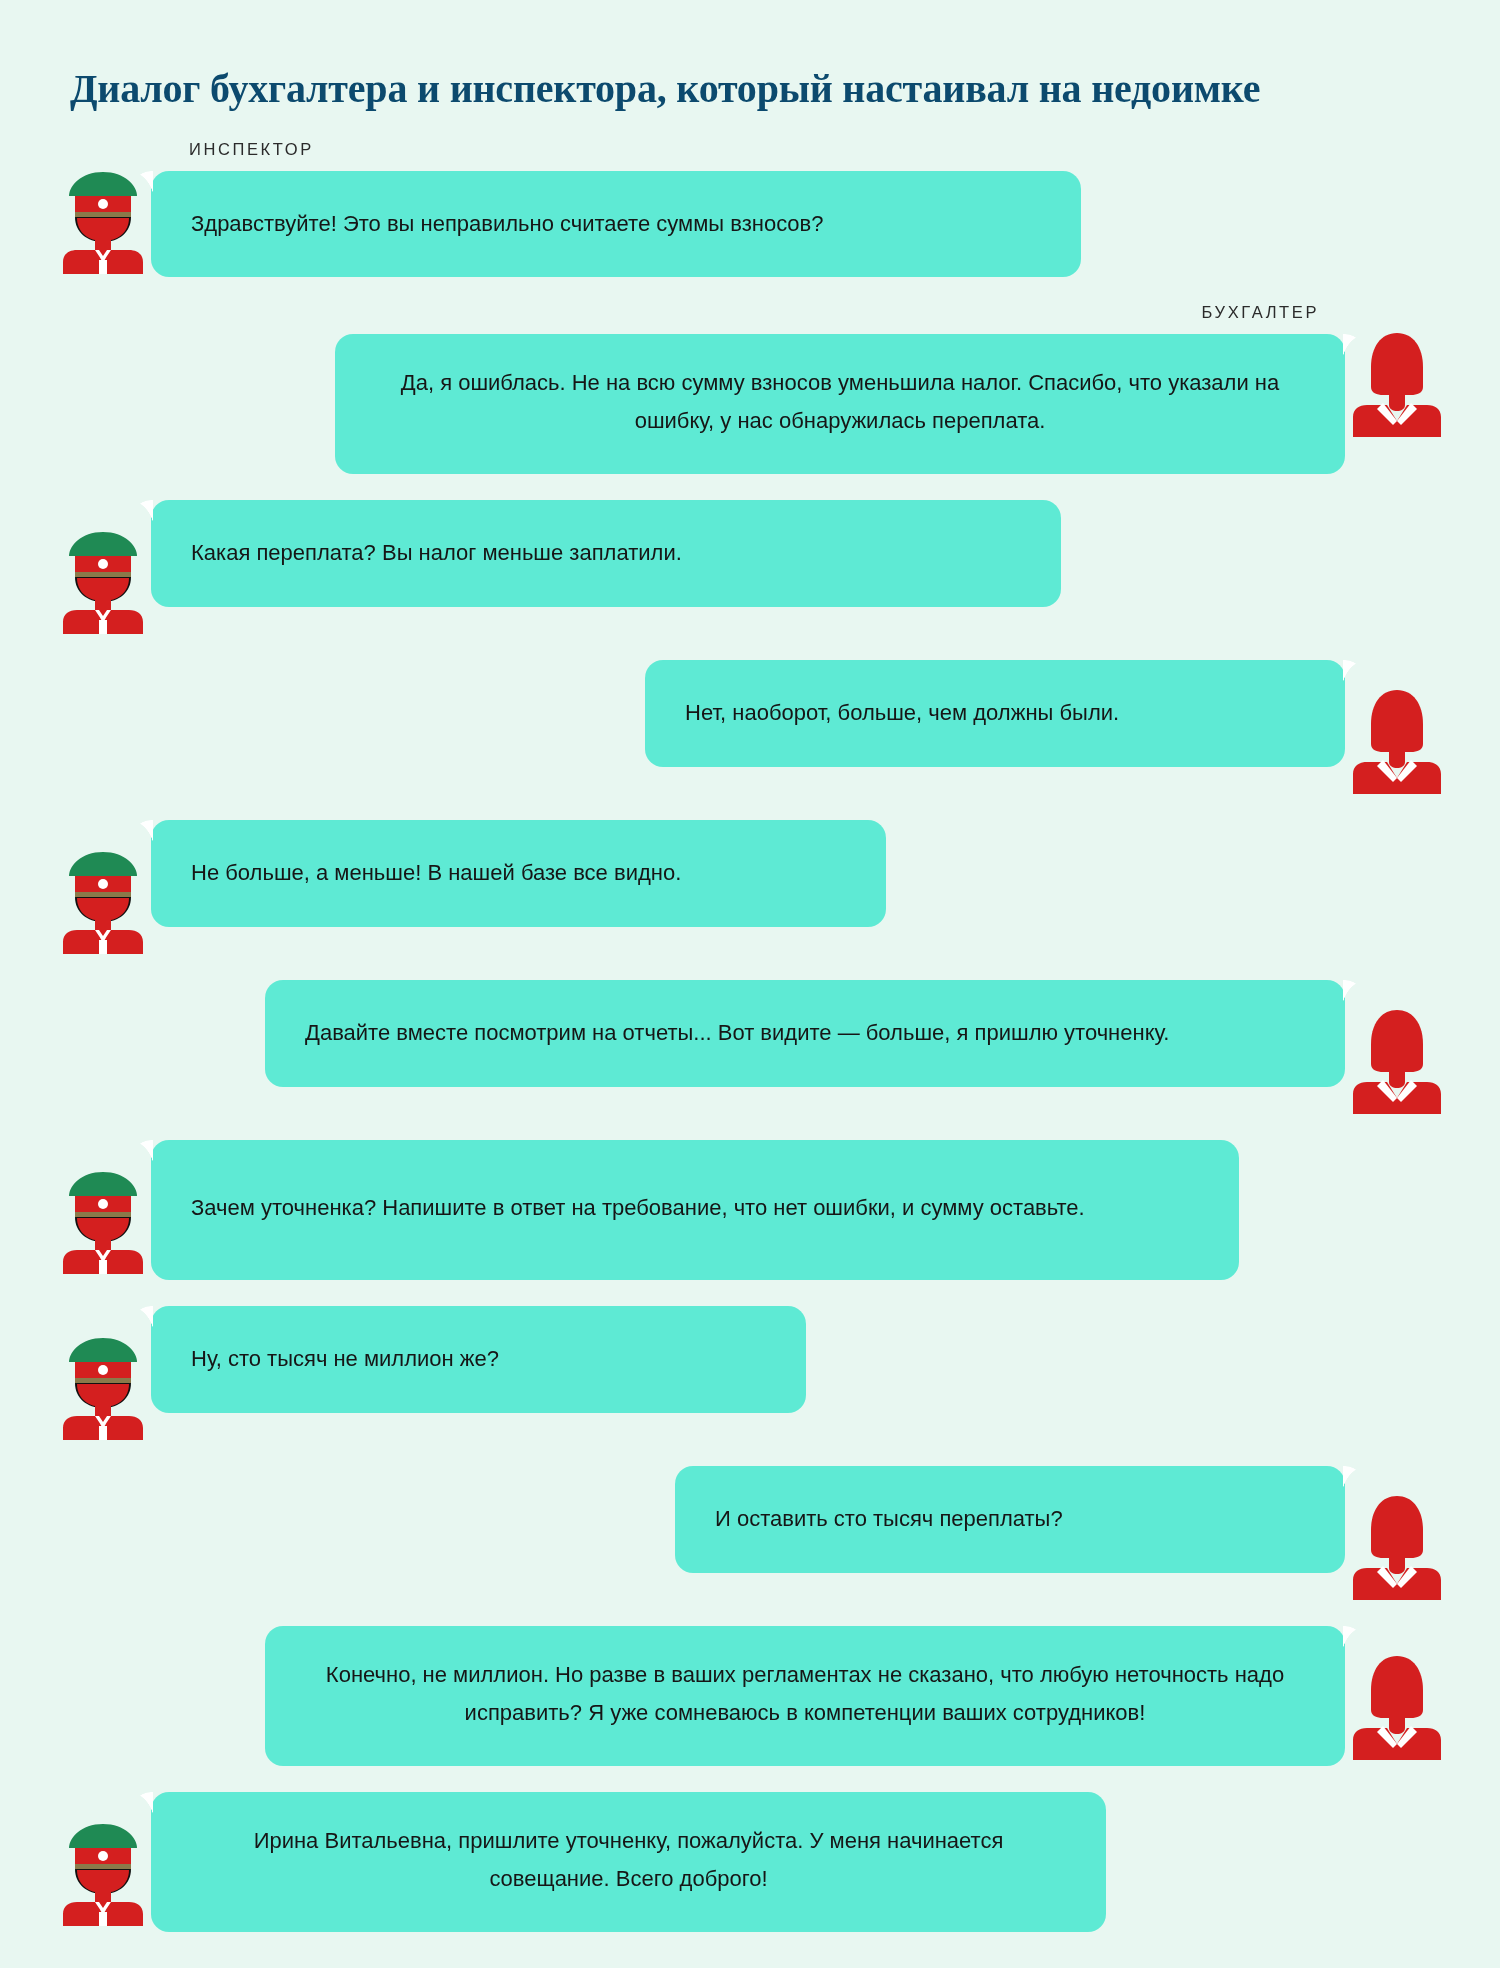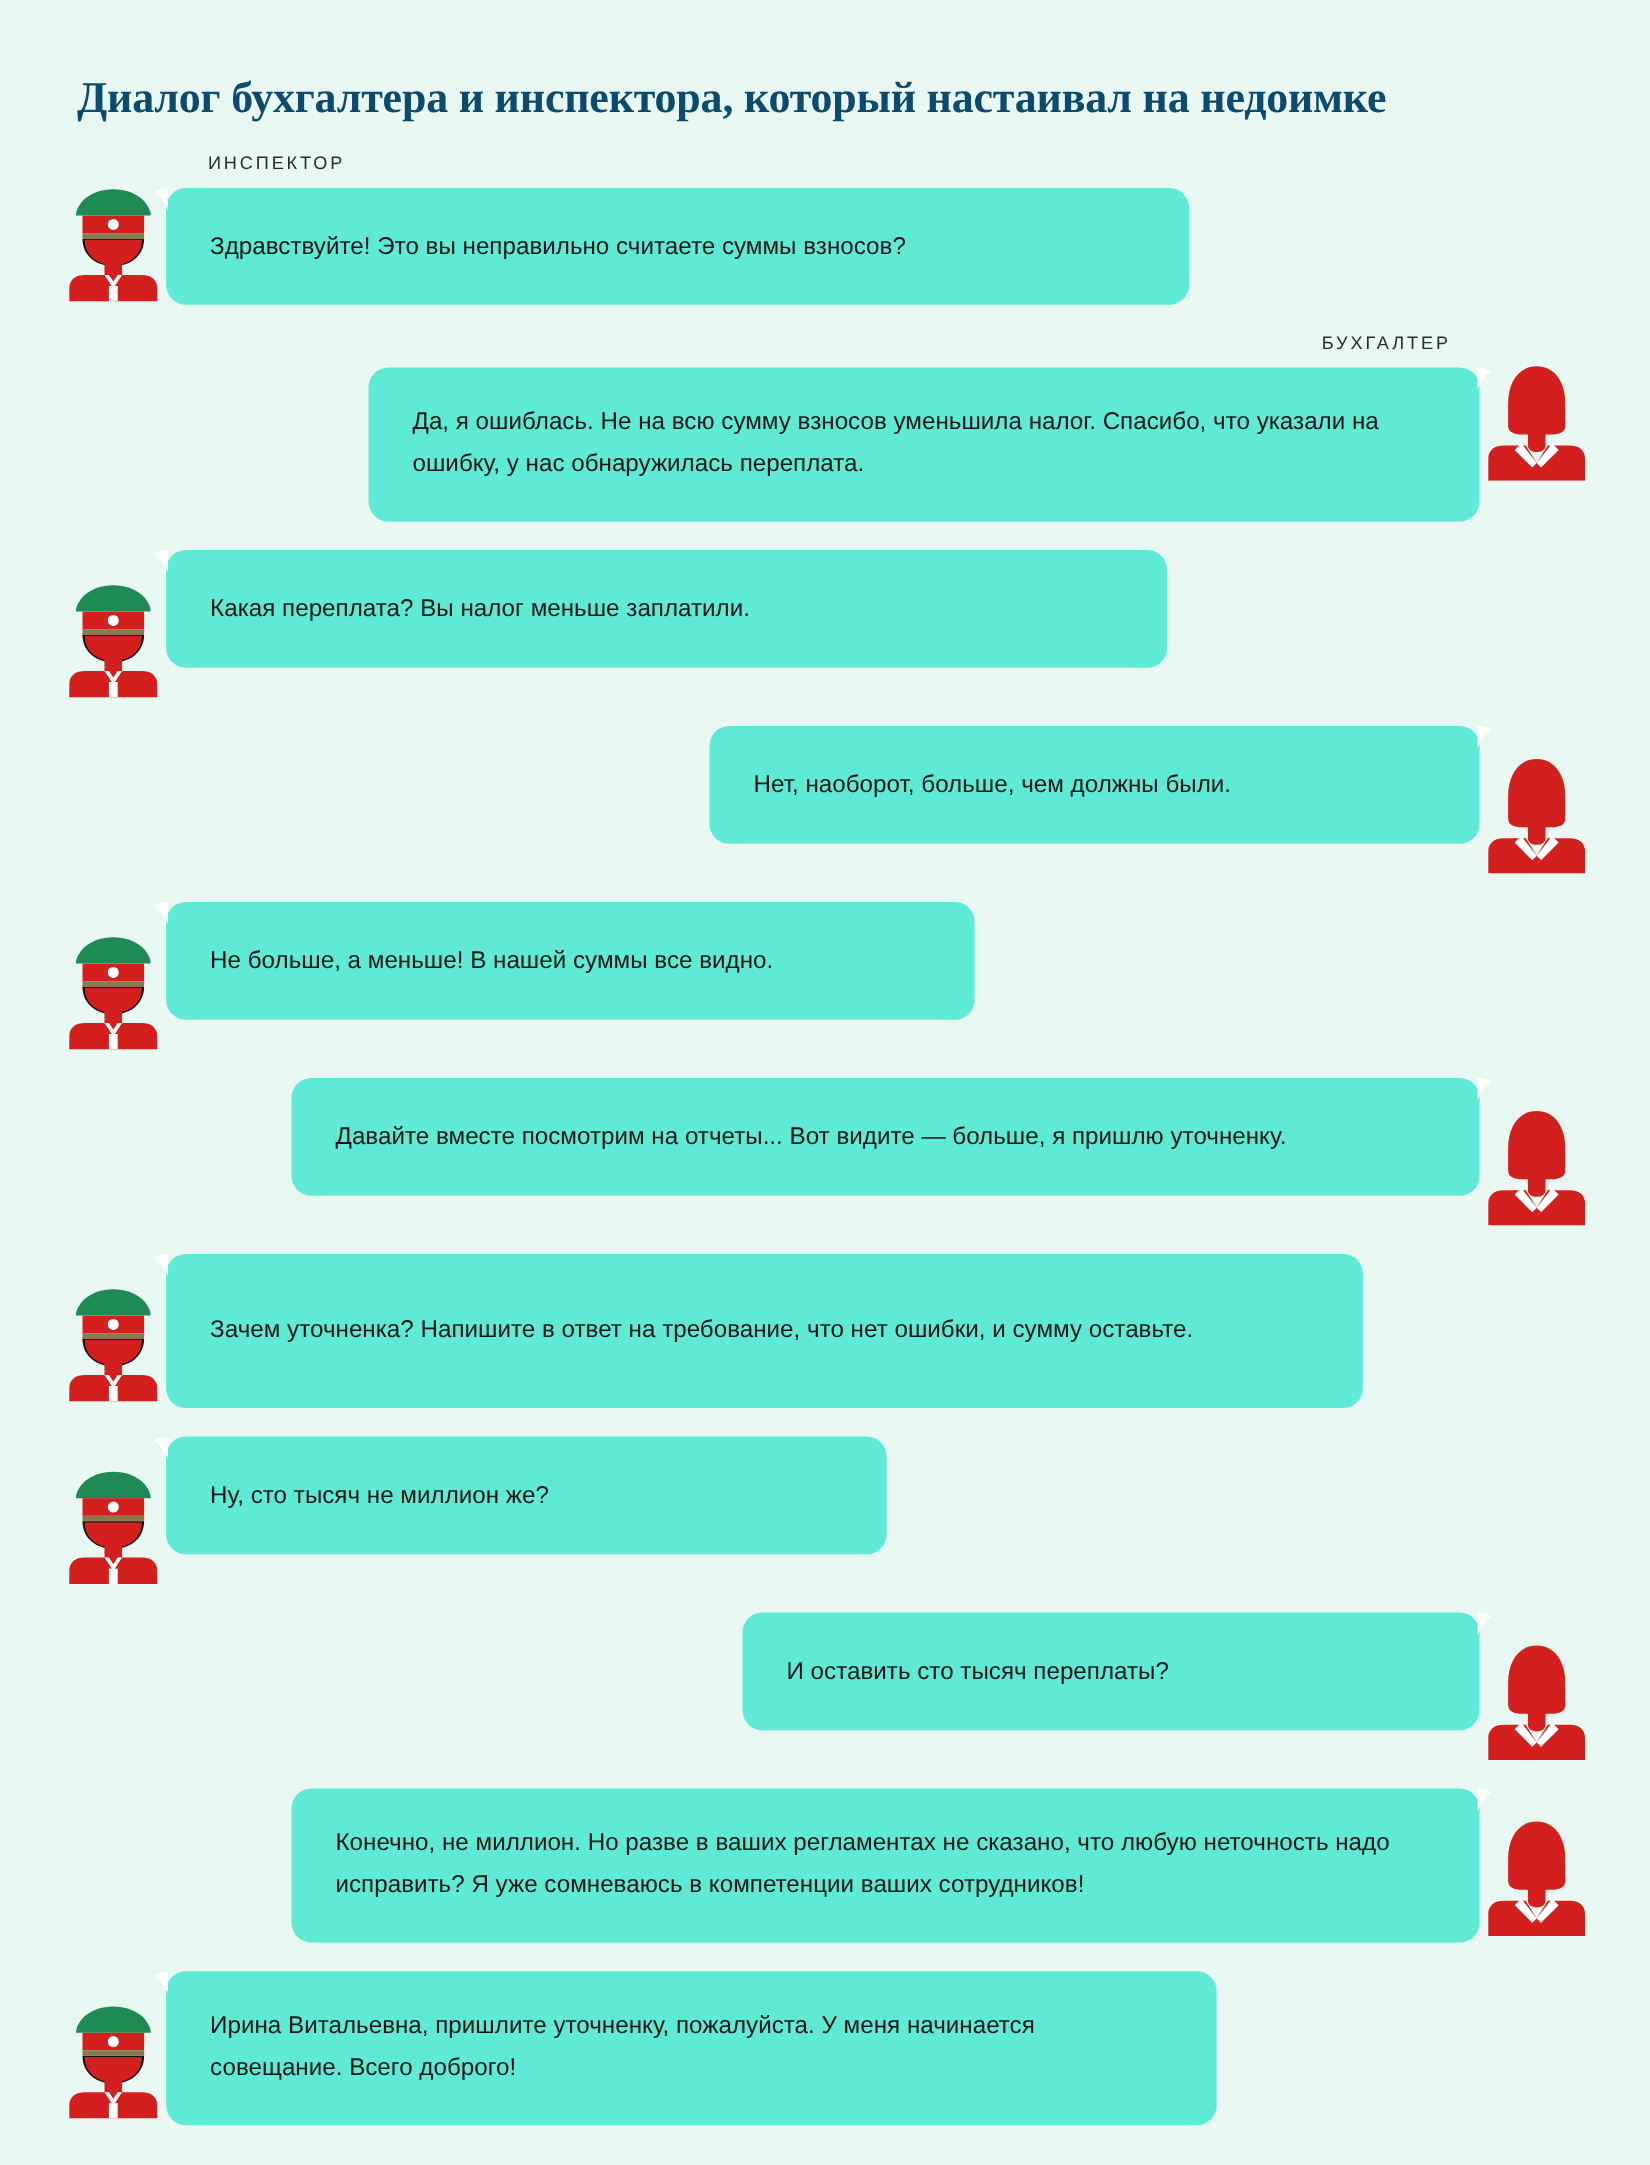--- a/index.html
+++ b/index.html
@@ -134,21 +134,21 @@
   .m3  { width: 910px;  }
   .m4  { width: 700px;  }
   .m5  { width: 735px;  }
   .m6  { width: 1080px; }
   .m7  { width: 1088px;  }
   .m8  { width: 670px;  }
   .m9  { width: 655px;  }
   .m10 { width: 1080px; }
   .m11 { width: 955px;  }
 
-  .two-line { padding-top: 26px; padding-bottom: 30px; min-height: 140px; }
+  .two-line { padding-top: 26px; padding-bottom: 30px; min-height: 140px; text-align: center; }
 </style>
 </head>
 <body>
 
 <div class="page">
 
   <h1 class="title">Диалог бухгалтера и инспектора, который настаивал на недоимке</h1>
 
   <div class="chat">
 
@@ -242,21 +242,21 @@
           <path d="M20 51 L76 51 C76 66 64 76 48 76 C32 76 20 66 20 51 Z" fill="#111111"></path>
           <path d="M22 52 L74 52 C74 66 63 75 48 75 C33 75 22 66 22 52 Z" fill="#d41f1f"></path>
           <path d="M40 72 L56 72 L56 86 C56 90 52 92 48 92 C44 92 40 90 40 86 Z" fill="#d41f1f"></path>
           <path d="M8 108 L8 96 C8 88 14 84 22 84 L40 84 L48 96 L56 84 L74 84 C82 84 88 88 88 96 L88 108 Z" fill="#d41f1f"></path>
           <path d="M40 84 L48 96 L56 84 L52 84 L48 90 L44 84 Z" fill="#ffffff"></path>
           <rect x="44" y="94" width="8" height="14" fill="#ffffff"></rect>
         </svg>
       </div>
       <div class="bubble-wrap left">
         <div class="bubble tail-left m5">
-          <p>Не больше, а меньше! В нашей суммы все видно.</p>
+          <p>Не больше, а меньше! В нашей базе все видно.</p>
         </div>
       </div>
     </div>
 
     <div class="row right">
       <div class="bubble-wrap right">
         <div class="bubble tail-right m6">
           <p>Давайте вместе посмотрим на отчеты... Вот видите — больше, я пришлю уточненку.</p>
         </div>
       </div>

